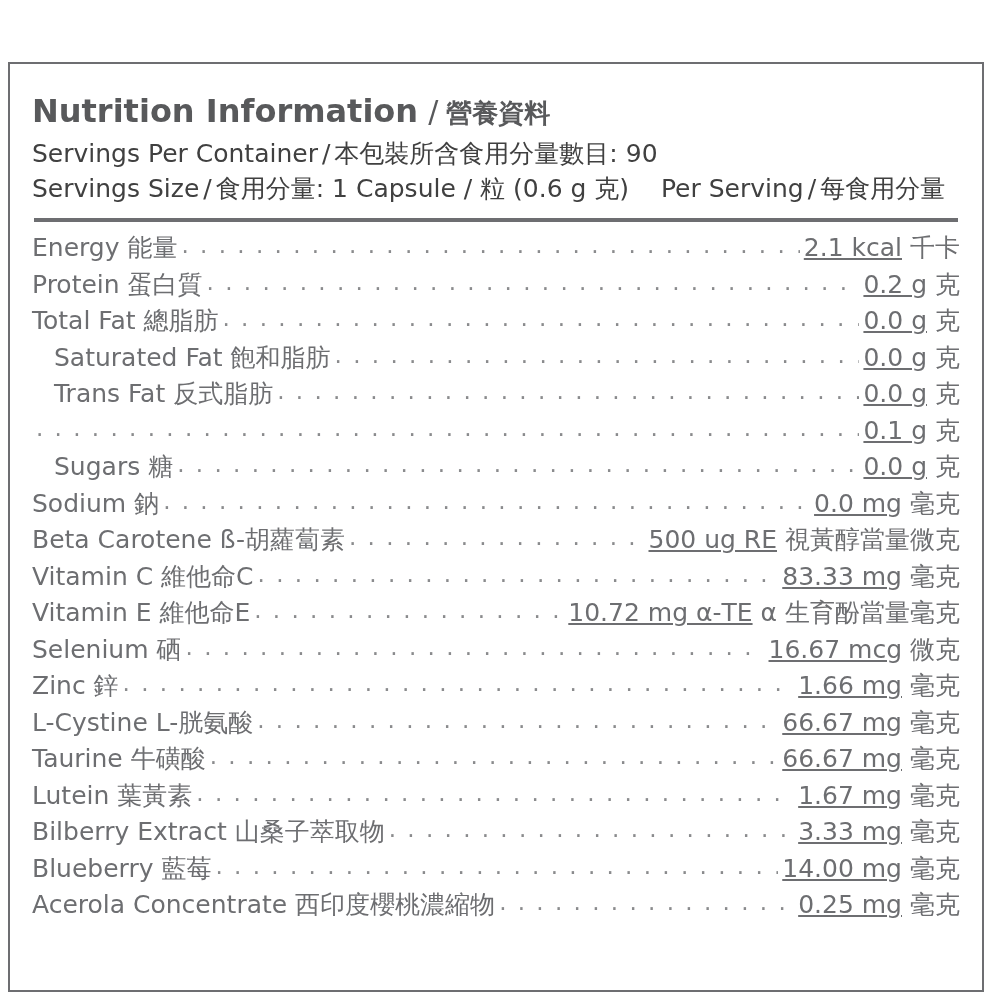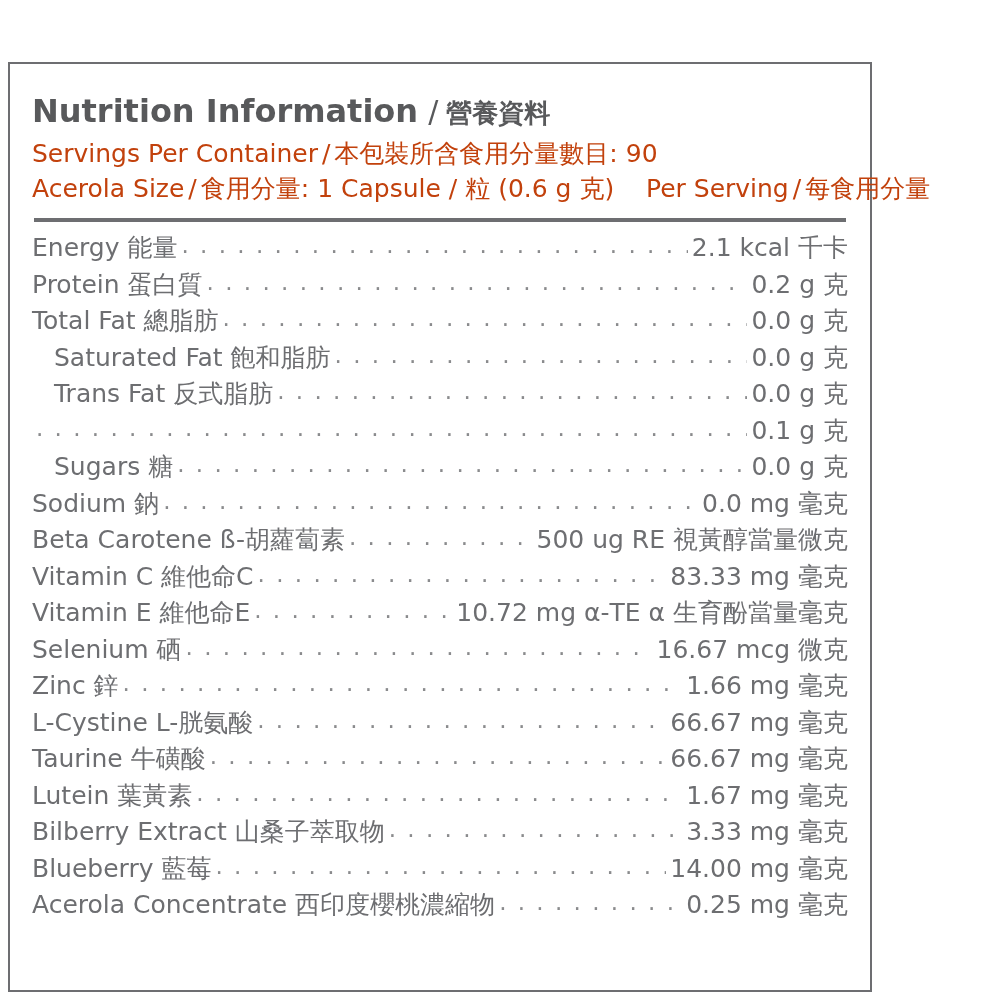--- a/index.html
+++ b/index.html
@@ -10,21 +10,21 @@
   body {
     width: 1000px;
     height: 1000px;
     font-family: "DejaVu Sans", "Liberation Sans", sans-serif;
     color: #6d6e71;
   }
   .panel {
     position: absolute;
     left: 8px;
     top: 62px;
-    width: 864px;
+    width: 976px;
     height: 930px;
     border: 2px solid #6d6e71;
     box-sizing: border-box;
     background: #ffffff;
   }
   .inner {
     padding: 28px 22px 0 22px;
   }
   .title-row {
     display: flex;
@@ -44,21 +44,21 @@
     color: #58595b;
     padding: 0 8px 0 10px;
   }
   .title-cn {
     font-size: 26px;
     font-weight: bold;
     color: #58595b;
   }
   .meta-line {
     font-size: 25px;
-    color: #c2410c;
+    color: #404040;
     line-height: 1.38;
     white-space: nowrap;
   }
   .meta-line .sep { padding: 0 4px; }
   .rule {
     height: 4px;
     background: #6d6e71;
     margin: 12px 2px 8px 2px;
   }
   .rows {
@@ -79,42 +79,42 @@
     flex: 1 1 auto;
     overflow: hidden;
     white-space: nowrap;
     margin: 0 4px;
     letter-spacing: 2px;
     color: #8a8b8d;
     font-size: 23px;
     position: relative;
     top: -3px;
   }
-  .value { flex: 0 0 auto; text-align: right; }
+  .value { flex: 0 0 auto; text-align: right; text-decoration: underline; }
   .unit-cn { padding-left: 8px; flex: 0 0 auto; }
 </style>
 </head>
 <body>
 
 <div class="panel">
   <div class="inner">
 
     <div class="title-row">
       <span class="title-main">Nutrition Information</span>
       <span class="title-sep">/</span>
       <span class="title-cn">營養資料</span>
     </div>
 
     <div class="meta-line">
       <span>Servings Per Container</span><span class="sep">/</span><span>本包裝所含食用分量數目:</span>
       <span>90</span>
     </div>
 
     <div class="meta-line">
-      <span>Acerola Size</span><span class="sep">/</span><span>食用分量:</span>
+      <span>Servings Size</span><span class="sep">/</span><span>食用分量:</span>
       <span>1 Capsule / 粒 (0.6 g 克)</span>
       &nbsp;&nbsp;
       <span>Per Serving</span><span class="sep">/</span><span>每食用分量</span>
     </div>
 
     <div class="rule"></div>
 
     <div class="rows" id="rows">
         <div class="row">
           <span class="label">Energy 能量</span>

